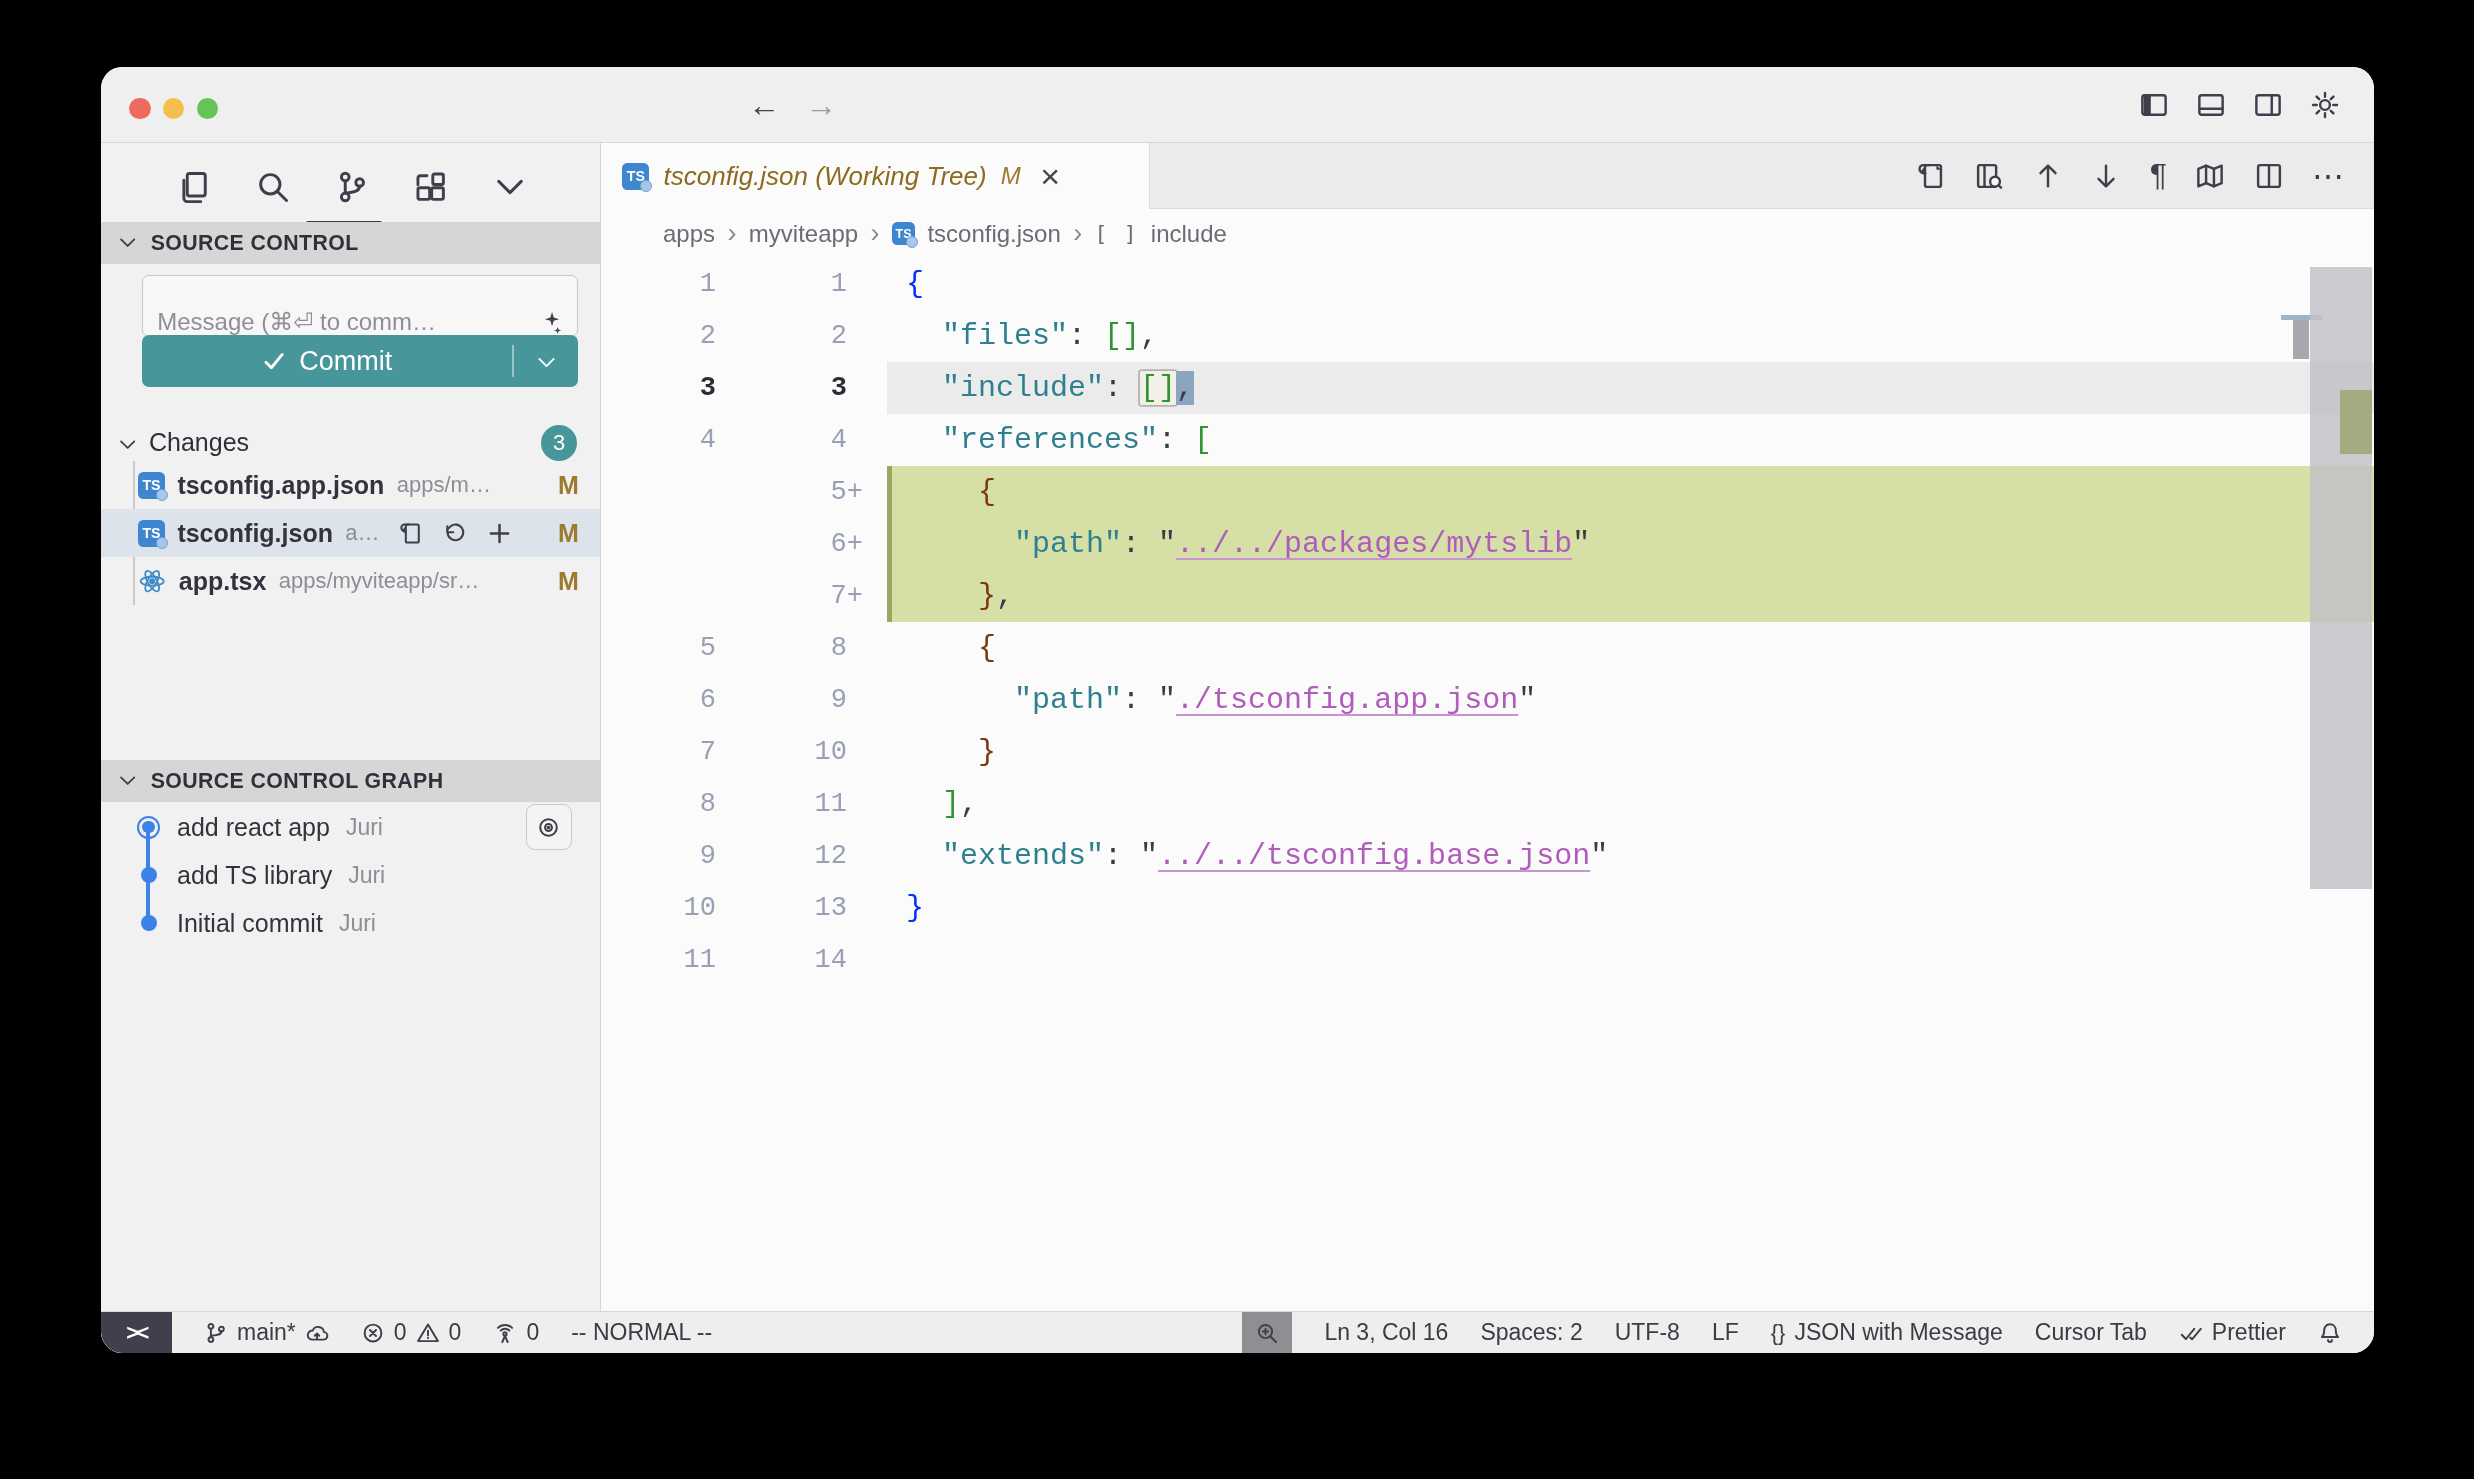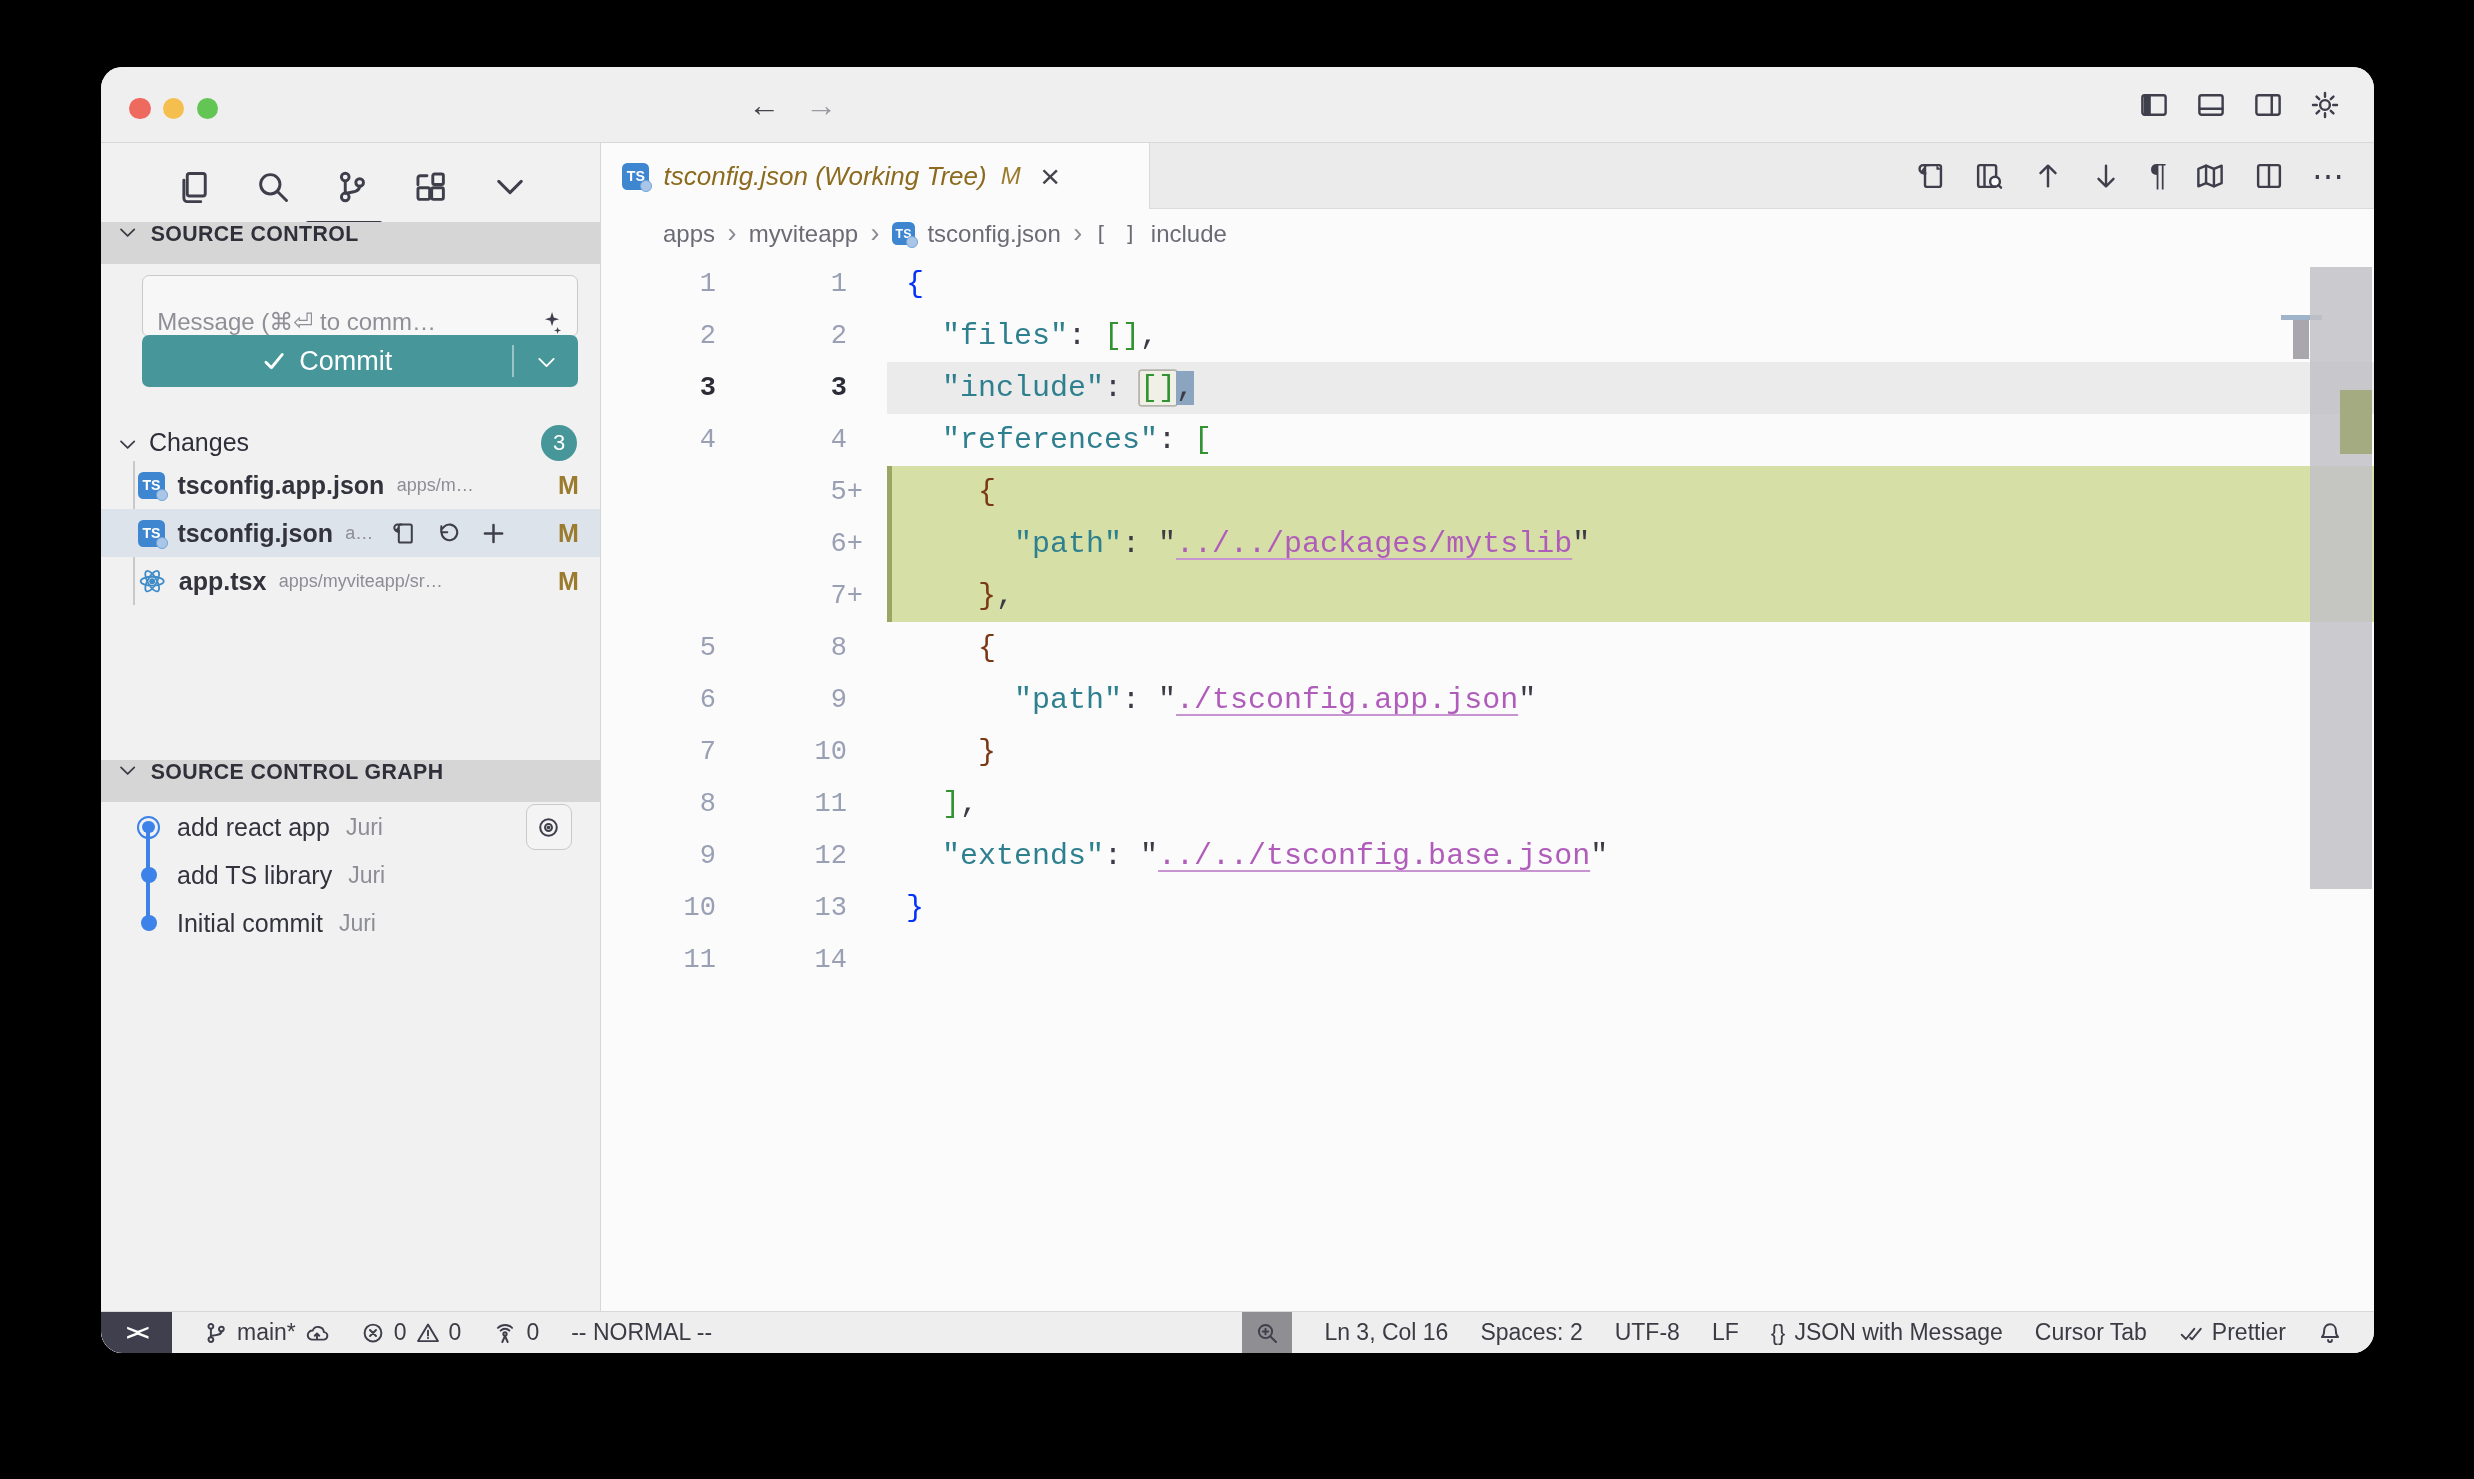--- a/index.html
+++ b/index.html
@@ -27,21 +27,21 @@
   .sidebar { position:relative; width:500px; background:#f2f1f2; border-right:0.9px solid #d8d7d8; flex:none; }
   .editor-col { position:relative; flex:1; background:#fcfbfc; overflow:hidden; }
 
   
   .activity { position:absolute; top:12.4px; left:0; width:100%; height:64px; display:flex; align-items:center;
               justify-content:flex-start; gap:43px; padding-left:75px; color:#3f3f4c; }
   .activity .ic { width:36px; height:36px; }
   .act-underline { position:absolute; top:78px; left:205px; width:76px; height:3.6px; background:#3b3b46; border-radius:1.8px; }
 
   .sec-header { position:absolute; left:0; width:100%; height:42px; background:#d7d6d7; display:flex;
-                align-items:flex-start; gap:12.4px; padding-left:16px; font-size:21.3px; font-weight:bold;
+                align-items:center; gap:12.4px; padding-left:16px; font-size:21.3px; font-weight:bold;
                 letter-spacing:0.4px; color:#30303a; }
   .sec-header .ic { width:21.3px; height:21.3px; color:#3b3b46; }
 
   .msgbox { position:absolute; left:41px; top:132px; width:436px; height:62px; background:#f8f7f8;
             border:1.8px solid #cac9ca; border-radius:7.1px; display:flex; align-items:flex-end; padding:0 14.2px; }
   .msgbox .ph { flex:1; font-size:24px; color:#8f8f96; white-space:nowrap; overflow:hidden; }
   .msgbox .ic { width:27px; height:27px; color:#3f3f4c; flex:none; }
 
   .commit-btn { position:absolute; left:41px; top:192px; width:436px; height:52px; background:#47969a;
                 border:none; border-radius:7.1px; color:#fff; font-size:27px; display:flex; align-items:center; cursor:default; }
@@ -54,21 +54,21 @@
   .changes-hdr { position:absolute; left:0; top:281px; width:100%; height:37px; display:flex; align-items:center;
                  gap:10.7px; padding:0 23px 0 16px; font-size:25px; color:#2f2f3a; }
   .changes-hdr .ic { width:21.3px; height:21.3px; color:#3b3b46; }
   .count-badge { margin-left:auto; min-width:36px; height:36px; border-radius:18px; background:#47969a; color:#fff;
                  font-size:22px; display:flex; align-items:center; justify-content:center; }
 
   .file-list { position:absolute; left:0; top:318px; width:100%; }
   .file-row { position:relative; height:48px; display:flex; align-items:center; gap:0; padding-left:37px; font-size:25px; }
   .file-row.selected { background:#dde3ea; }
   .file-row .fname { color:#33333d; margin-left:12.4px; white-space:nowrap;font-weight:bold; }
-  .file-row .fdesc { color:#8d8d95; margin-left:12.4px; font-size:18px; white-space:nowrap; }
+  .file-row .fdesc { color:#8d8d95; margin-left:12.4px; font-size:22px; white-space:nowrap; }
   .file-row .factions { display:flex; gap:19.6px; margin-left:18px; color:#3f3f4c; }
   .file-row .factions .ic { width:25px; height:25px; }
   .file-row .fbadge { margin-left:auto; margin-right:21.3px; color:#9b7c2e; font-size:25px; font-weight:bold; }
   .tree-guide { position:absolute; left:32px; top:318px; width:1.8px; height:144px; background:#c9c8ca; }
 
   .ts-icon { width:27px; height:27px; border-radius:5.3px; background:#3e86d0; color:#fff; font-size:14.2px; font-weight:bold;
              display:flex; align-items:center; justify-content:center; flex:none; position:relative; }
   .ts-icon:after { content:""; position:absolute; right:-2.7px; bottom:-2.7px; width:9.8px; height:9.8px; border-radius:50%;
                    background:#a9c6e8; border:1.8px solid #6fa3d8; }
   .ts-icon.sm { width:23px; height:23px; font-size:12.4px; }

